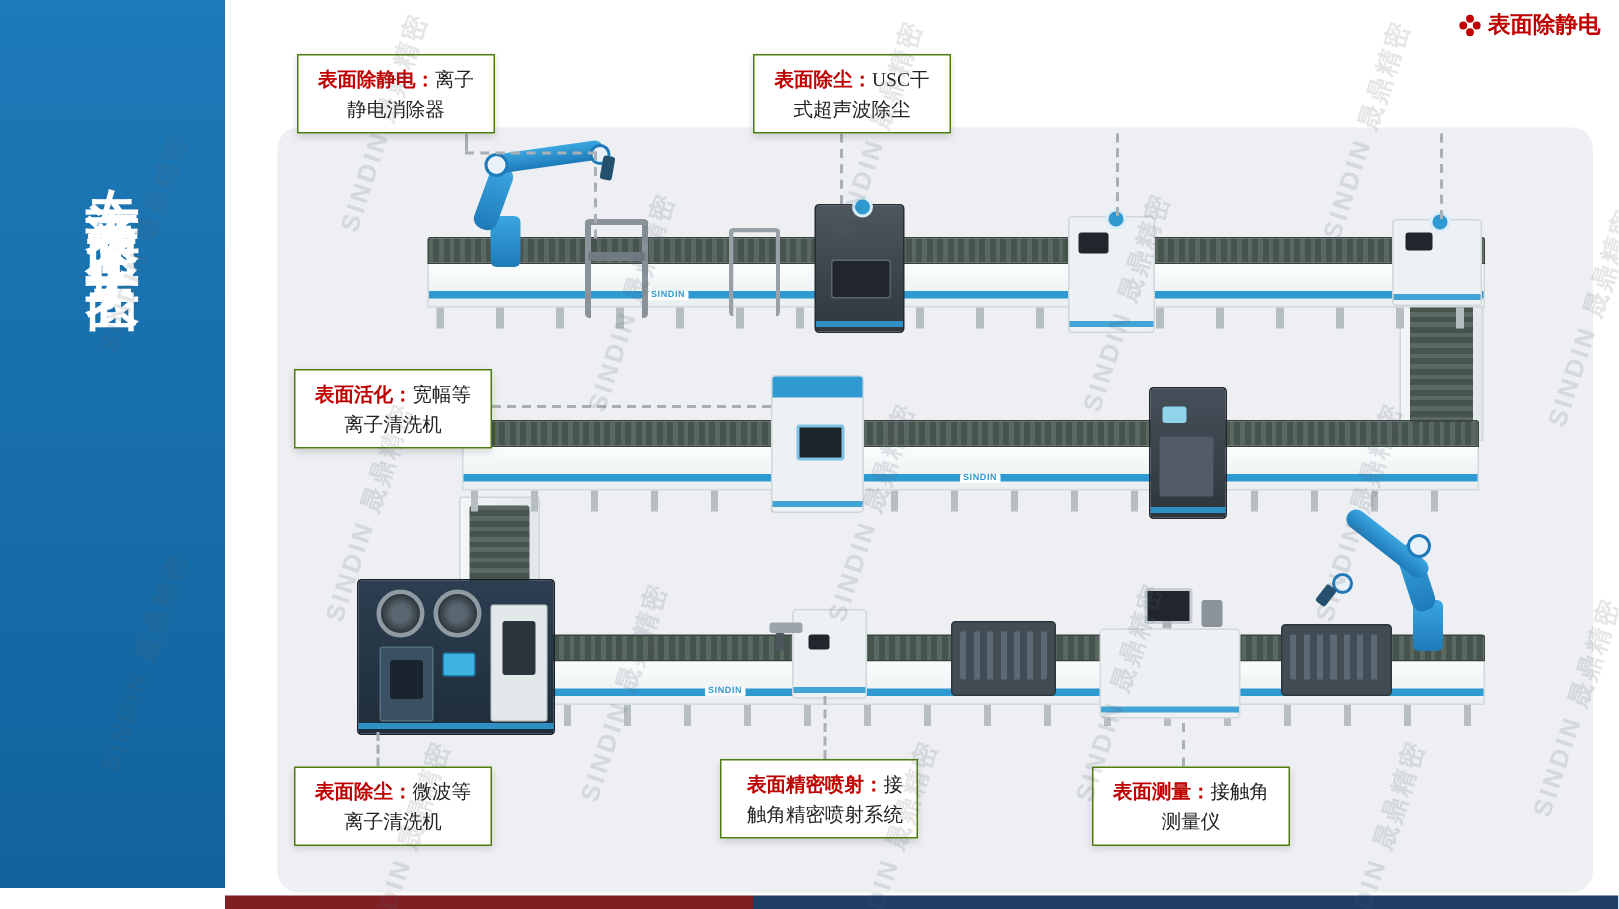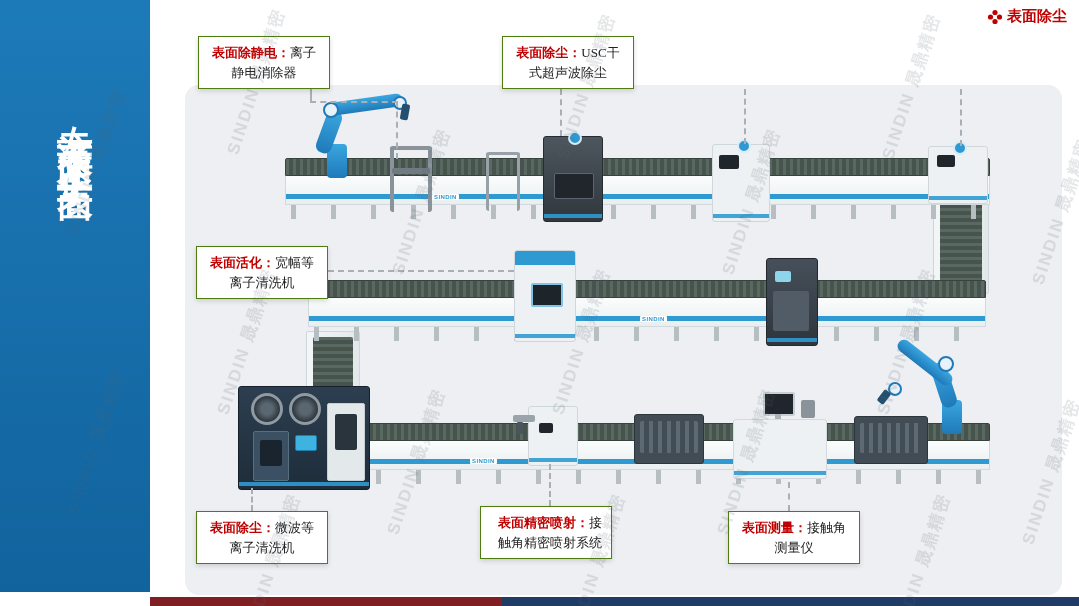--- a/index.html
+++ b/index.html
@@ -307,21 +307,21 @@
     <div class="sidebar-title">专注表面而不止于表面</div>
   </div>
 
   <div class="logo">
     <svg class="logo-mark" width="16" height="16" viewBox="0 0 16 16">
       <circle cx="8" cy="3.5" r="2.6" fill="#c00000"></circle>
       <circle cx="8" cy="12.5" r="2.6" fill="#c00000"></circle>
       <circle cx="3.5" cy="8" r="2.6" fill="#c00000"></circle>
       <circle cx="12.5" cy="8" r="2.6" fill="#c00000"></circle>
     </svg>
-    <span>表面除尘</span>
+    <span>表面除静电</span>
   </div>
 
   <div id="bar-red"></div>
   <div id="bar-blue"></div>
 
   <div id="watermarks">
     <span class="wm">SINDIN 晟鼎精密</span>
     <span class="wm">SINDIN 晟鼎精密</span>
     <span class="wm">SINDIN 晟鼎精密</span>
     <span class="wm">SINDIN 晟鼎精密</span>

